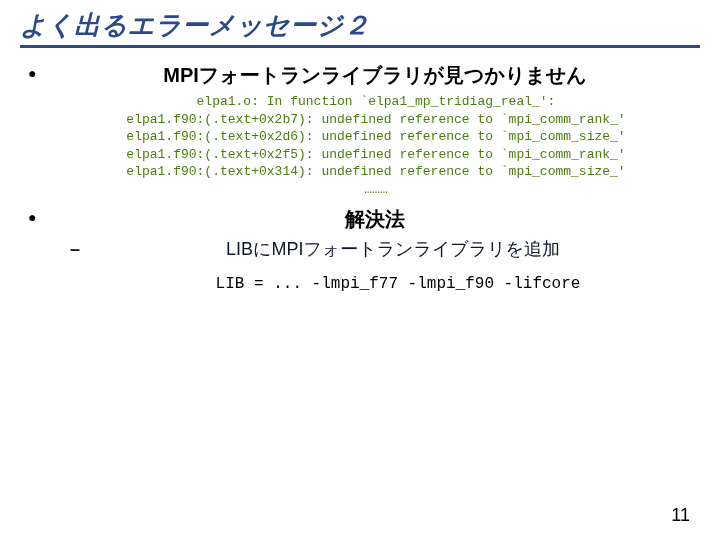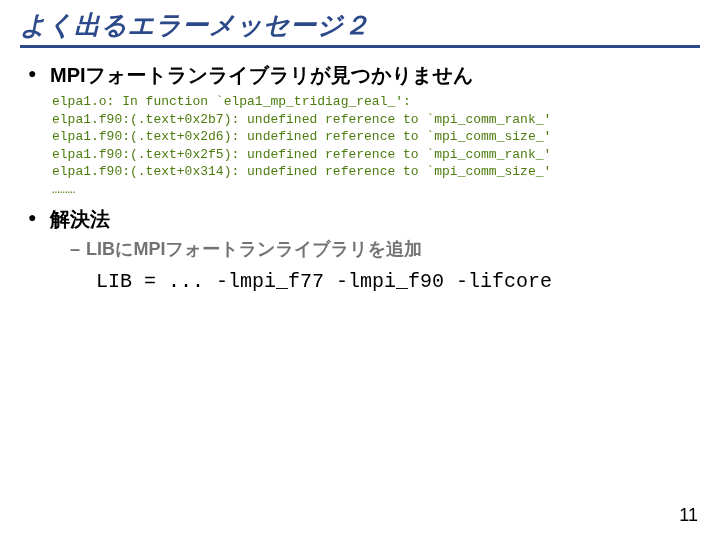--- a/index.html
+++ b/index.html
@@ -26,20 +26,21 @@
     font-style: italic;
     border-bottom: 3px solid #2c4a8a;
     padding-bottom: 2px;
     margin-bottom: 14px;
     letter-spacing: 0.5px;
   }
   ul.top {
     list-style: none;
     padding-left: 8px;
     margin: 0;
+    text-align: center;
   }
   ul.top > li {
     position: relative;
     padding-left: 22px;
     margin-bottom: 6px;
     font-size: 20px;
     font-weight: bold;
     color: #000;
     line-height: 1.35;
   }
@@ -62,43 +63,43 @@
   }
   ul.sub {
     list-style: none;
     padding-left: 20px;
     margin: 4px 0 6px 0;
   }
   ul.sub > li {
     position: relative;
     padding-left: 16px;
     font-size: 18px;
-    font-weight: bold;
-    color: #737373;
+    font-weight: normal;
+    color: #0f172a;
     line-height: 1.4;
   }
   ul.sub > li::before {
     content: "–";
     position: absolute;
     left: 0;
     top: 0;
     font-weight: bold;
   }
   .cmdline {
     font-family: "Courier New", monospace;
-    font-size: 20px;
+    font-size: 16px;
     font-weight: normal;
     margin-left: 46px;
-    margin-top: 6px;
+    margin-top: 12px;
     color: #000;
   }
   .pagenum {
     position: absolute;
     bottom: 14px;
-    right: 22px;
+    right: 30px;
     font-size: 18px;
     color: #000;
   }
 </style>
 </head>
 <body>
 
 <div class="slide">
 
   <div class="title">よく出るエラーメッセージ２</div>

